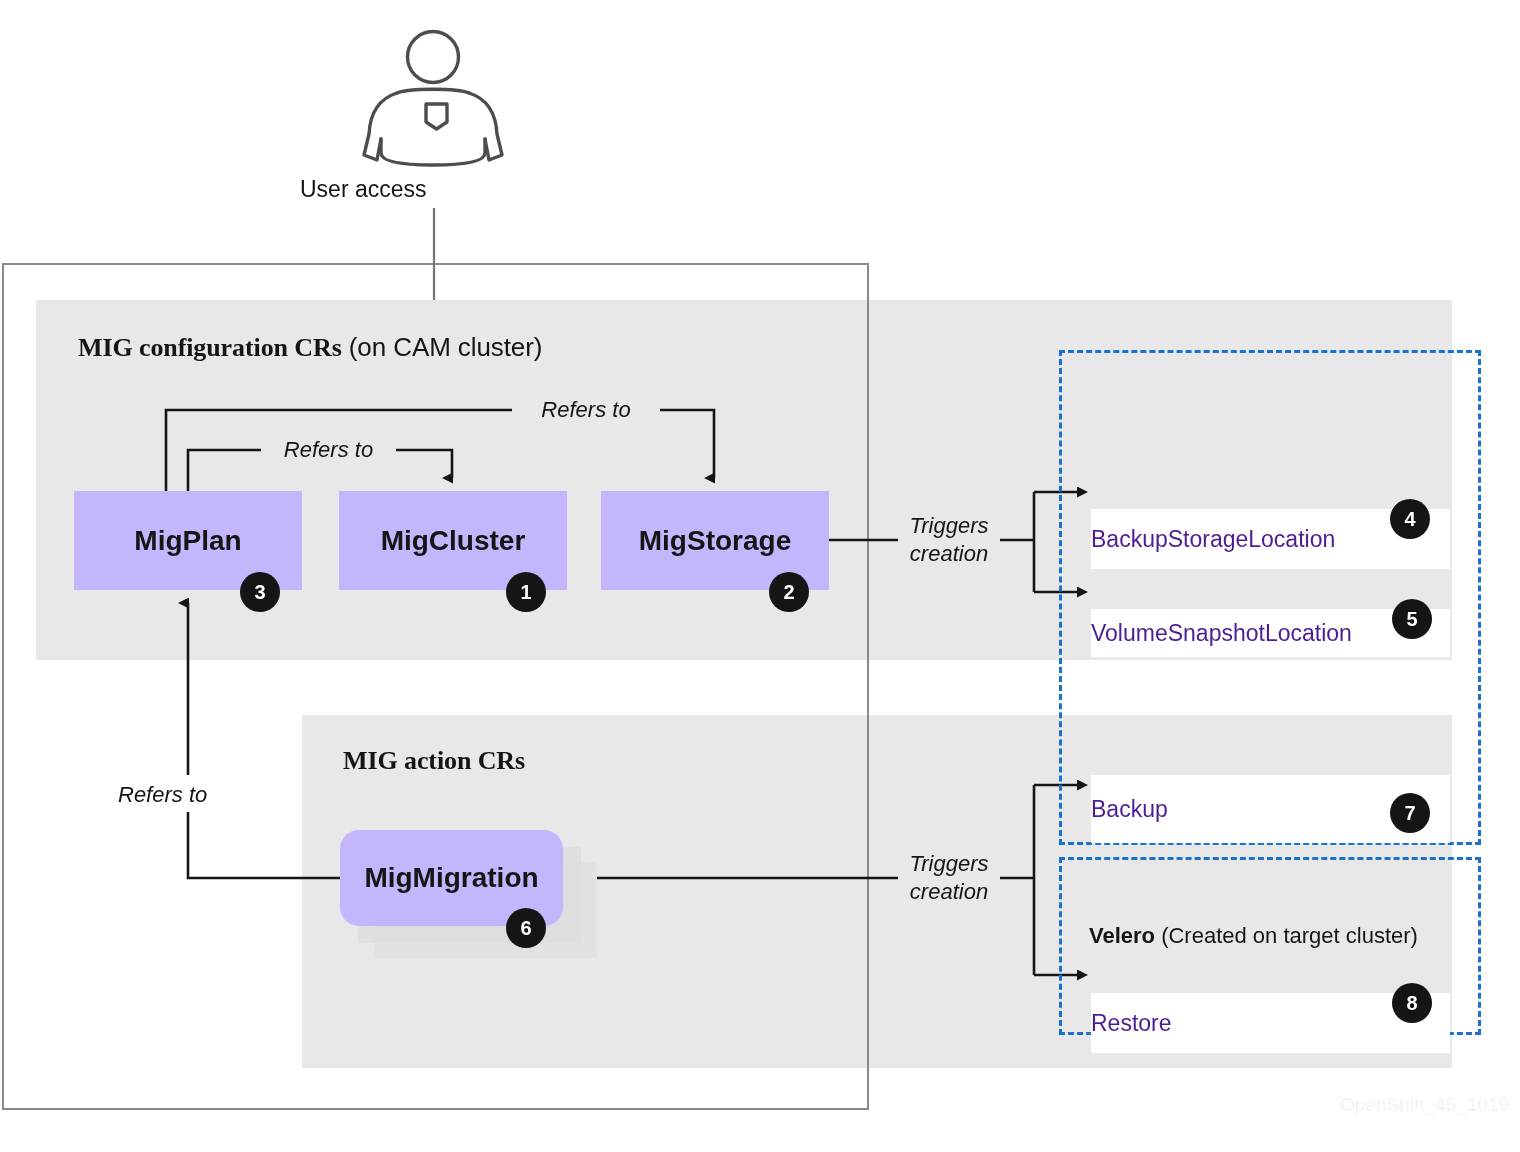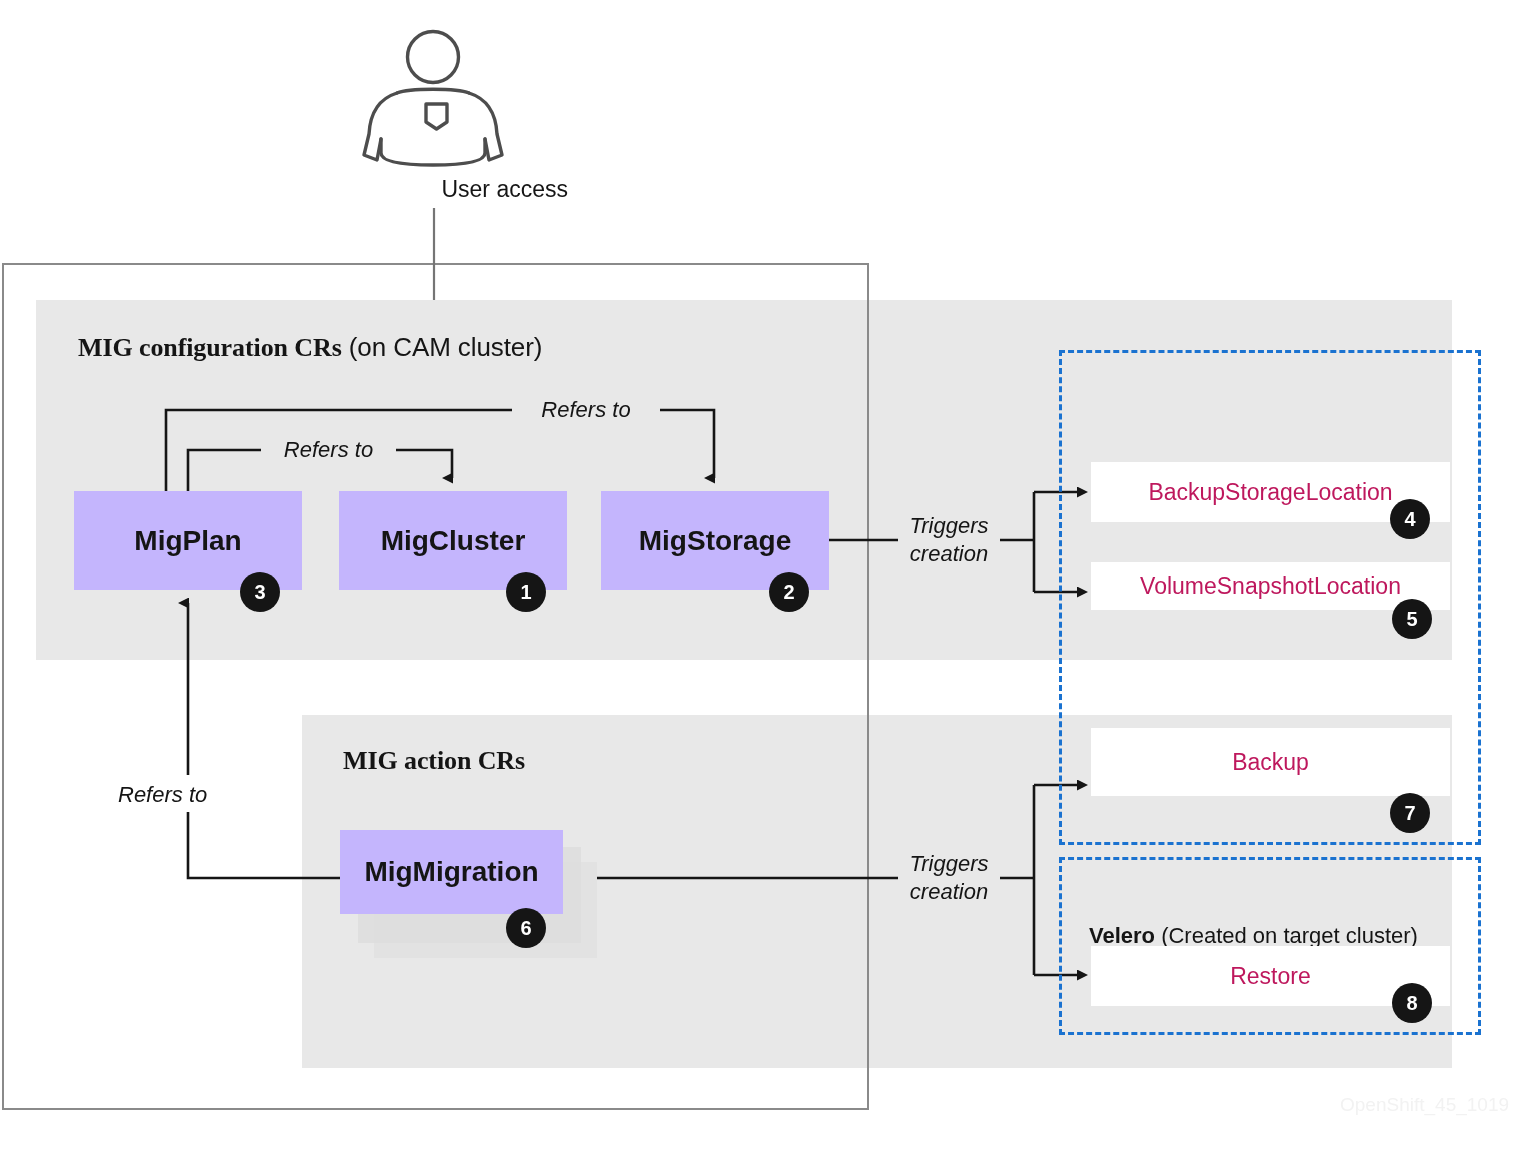--- a/index.html
+++ b/index.html
@@ -77,25 +77,26 @@
     font-weight: 700;
     font-size: 28px;
     color: #151515;
     box-sizing: border-box;
   }
   .velero-box {
     position: absolute;
     background: #ffffff;
     display: flex;
     align-items: center;
-    justify-content: center;
+    justify-content: flex-start;
     font-weight: 400;
     font-size: 23px;
-    color: #be185d;
-    box-sizing: border-box;
+    color: #4c1d95;
+    box-sizing: border-box;
+    margin-top: 47px;
   }
   .badge {
     position: absolute;
     width: 40px;
     height: 40px;
     border-radius: 50%;
     background: #151515;
     color: #ffffff;
     font-size: 20px;
     font-weight: 700;
@@ -133,21 +134,21 @@
     white-space: pre-line;
     line-height: 1.25;
     text-align: center;
   }
   
   #user-caption {
     position: absolute;
     left: 300px;
     top: 176px;
     width: 268px;
-    text-align: right;
+    text-align: left;
     font-size: 23px;
     color: #151515;
   }
   #watermark {
     position: absolute;
     left: 1340px;
     top: 1094px;
     font-size: 19px;
     color: #f2f2f2;
     white-space: nowrap;
@@ -230,21 +231,21 @@
   </div>
   <div class="badge" style="left:506px; top:572px;">1</div>
 
   <div class="cr-box" style="left:601px; top:491px; width:228px; height:99px;">
     <span>MigStorage</span>
   </div>
   <div class="badge" style="left:769px; top:572px;">2</div>
 
   <div class="stack-shadow" style="left:374px; top:862px; width:223px; height:96px; opacity:0.55;"></div>
   <div class="stack-shadow" style="left:358px; top:847px; width:223px; height:96px; opacity:0.75;"></div>
-  <div class="cr-box" style="left:340px; top:830px; width:223px; height:84px;">
+  <div class="cr-box" style="left:340px; top:830px; width:223px; height:96px;border-radius:19px;">
     <span>MigMigration</span>
   </div>
   <div class="badge" style="left:506px; top:908px;">6</div>
 
   <div class="dashed-group" style="left:1059px; top:350px; width:422px; height:495px;"></div>
   <div class="dashed-group" style="left:1059px; top:857px; width:422px; height:178px;"></div>
 
 
   <div class="velero-caption" style="left:1089px; top:892px; width:380px;">
     <b>Velero</b><span> (Created on target cluster)</span>

